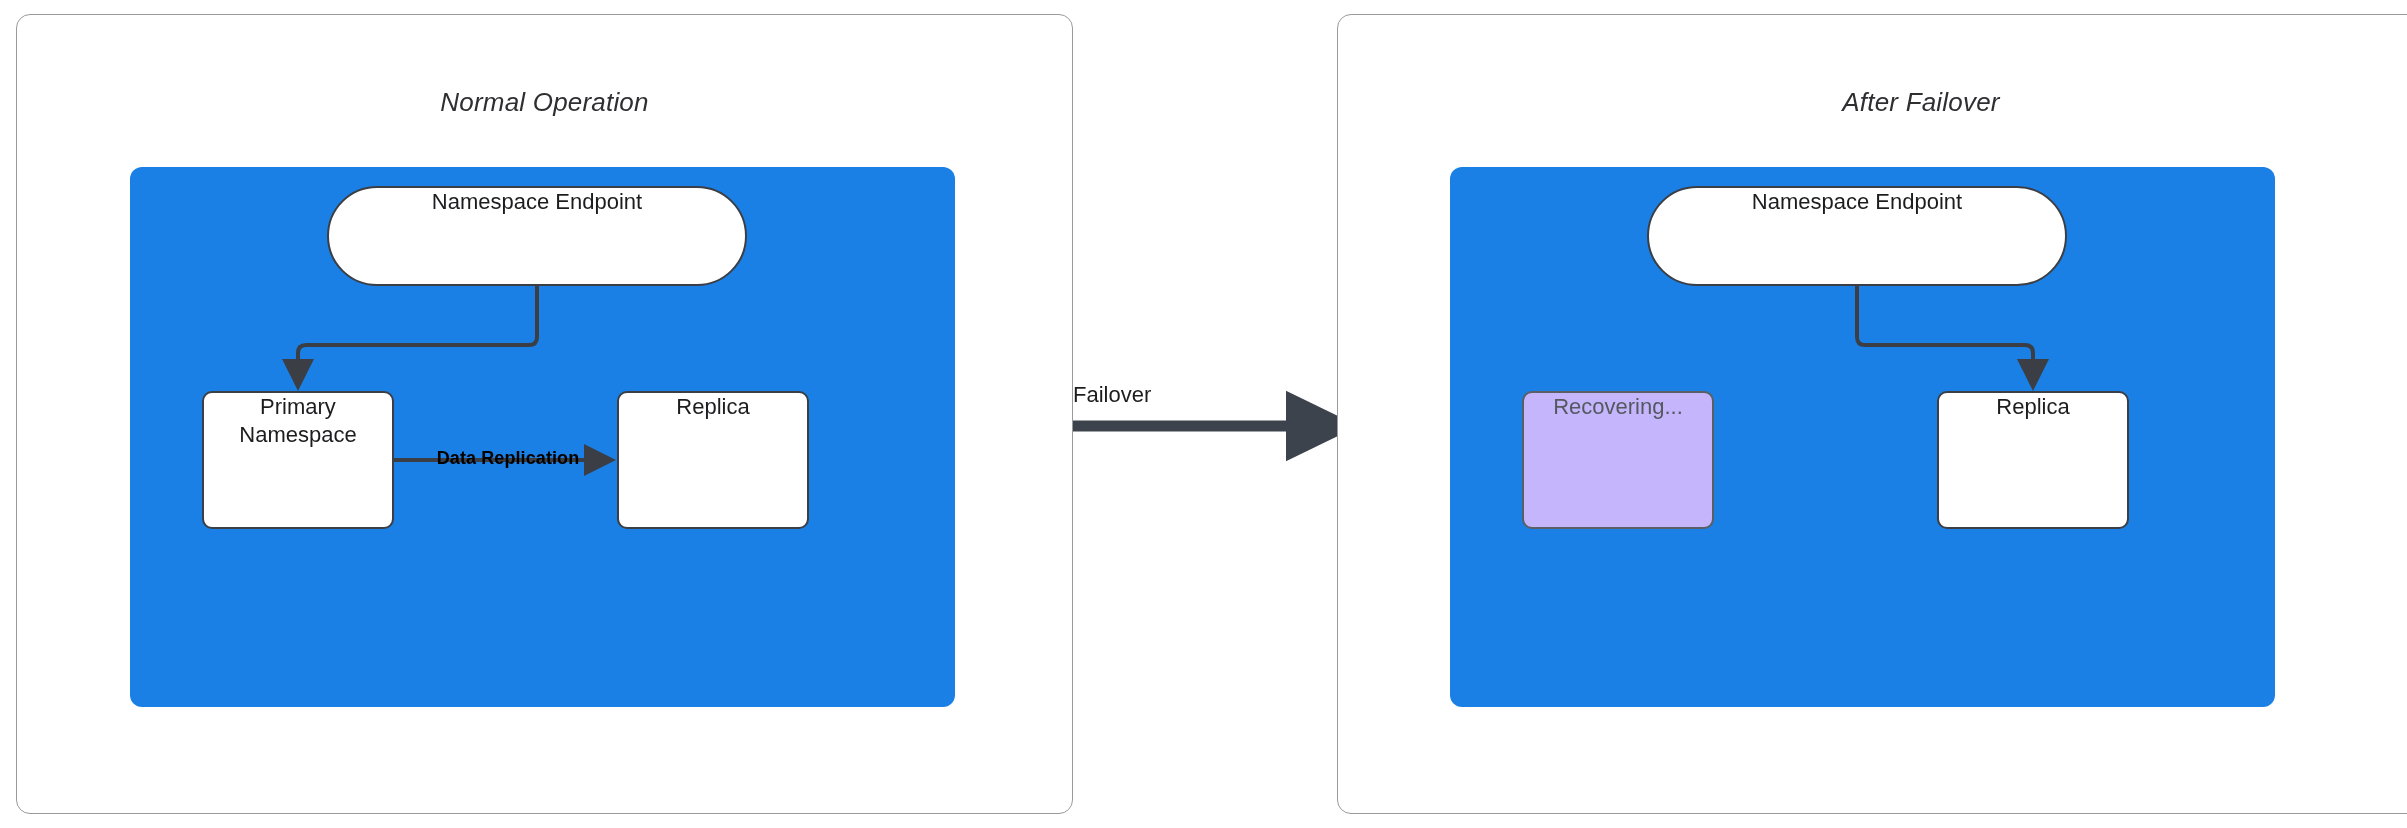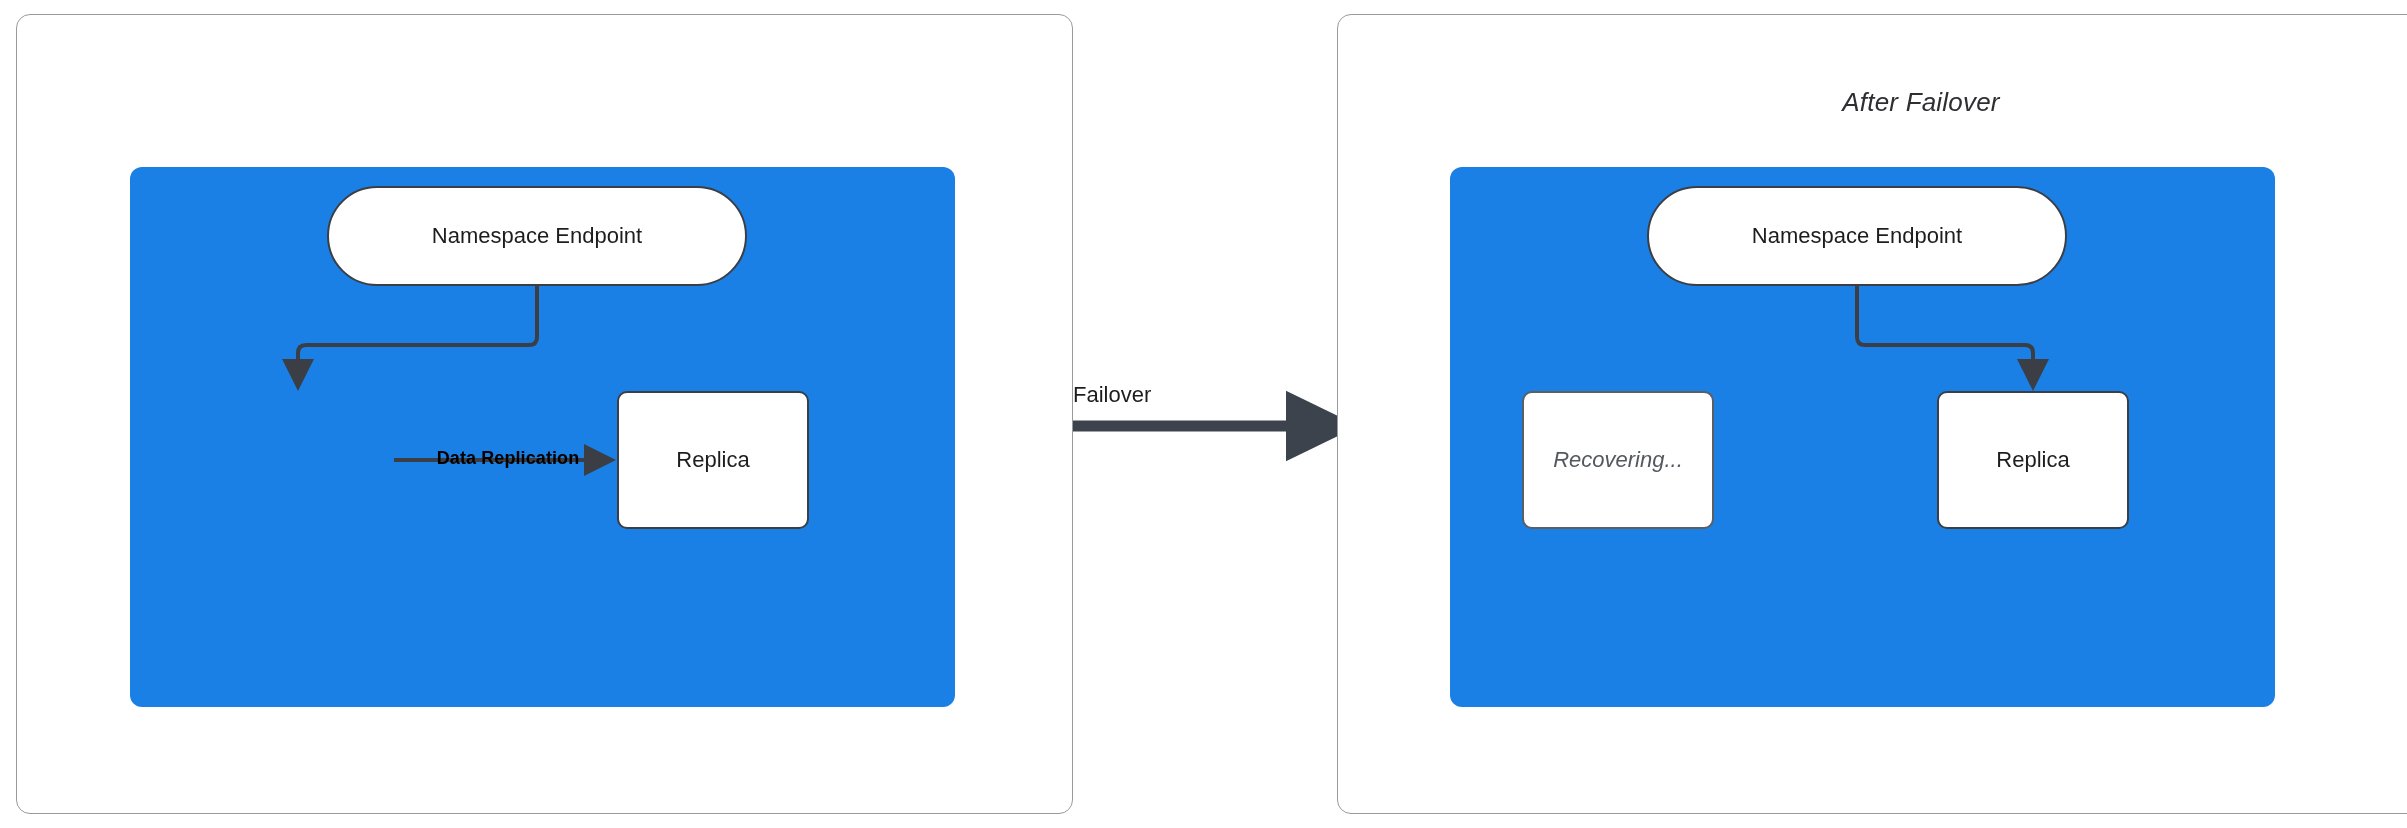--- a/index.html
+++ b/index.html
@@ -47,34 +47,33 @@
   }
   #blue-left  { left: 113px; top: 152px; width: 825px; height: 540px; }
   #blue-right { left: 112px; top: 152px; width: 825px; height: 540px; }
 
   
   .node {
     position: absolute;
     background: #ffffff;
     border: 2.4px solid #3b3f45;
     display: flex;
-    align-items: center;
+    align-items: flex-start;
     justify-content: center;
     text-align: center;
     color: #1d1d1f;
     font-size: 22px;
     line-height: 1.25;
   }
   .node.pill { border-radius: 999px; }
   .node.rect { border-radius: 10px; }
   .node.muted {
-    background: #ffffff;
+    background: #c4b5fd;
     border-color: #5a5f66;
     color: #55595f;
-    font-style: italic;
   }
 
   
   #ep-left       { left: 197px; top: 19px;  width: 420px; height: 100px; }
   #primary-left  { left: 72px;  top: 224px; width: 192px; height: 138px; }
   #replica-left  { left: 487px; top: 224px; width: 192px; height: 138px; }
 
   
   #ep-right        { left: 197px; top: 19px;  width: 420px; height: 100px; }
   #recovering      { left: 72px;  top: 224px; width: 192px; height: 138px; }
@@ -118,37 +117,44 @@
     font-size: 22px;
     color: #1d1d1f;
   }
 </style>
 </head>
 <body>
 
 <div id="stage">
 
   <div class="panel" id="panel-left">
+    <div class="panel-title">Normal Operation</div>
 
     <div class="blue-box" id="blue-left">
 
       <svg class="conn" viewBox="0 0 825 540" preserveAspectRatio="none">
         <defs>
           <marker id="arrowL" markerWidth="9" markerHeight="9" refX="4.5" refY="4.5" orient="auto">
             <path d="M0.5,0.5 L8.5,4.5 L0.5,8.5 Z" fill="#3b3f45"></path>
           </marker>
         </defs>
         <path d="M 407,119 L 407,170 Q 407,178 399,178 L 176,178 Q 168,178 168,186 L 168,208" fill="none" stroke="#3b3f45" stroke-width="4" stroke-linecap="butt" marker-end="url(#arrowL)"></path>
         <path d="M 264,293 L 470,293" fill="none" stroke="#3b3f45" stroke-width="4" marker-end="url(#arrowL)"></path>
       </svg>
 
       <div class="node pill" id="ep-left">
         <span>Namespace Endpoint</span>
       </div>
 
+      <div class="node rect" id="primary-left">
+        <span>
+          <span>Primary</span><br>
+          <span>Namespace</span>
+        </span>
+      </div>
 
       <div class="node rect" id="replica-left">
         <span>Replica</span>
       </div>
 
       <div id="repl-label">Data Replication</div>
     </div>
   </div>
 
   <div id="failover-group">

